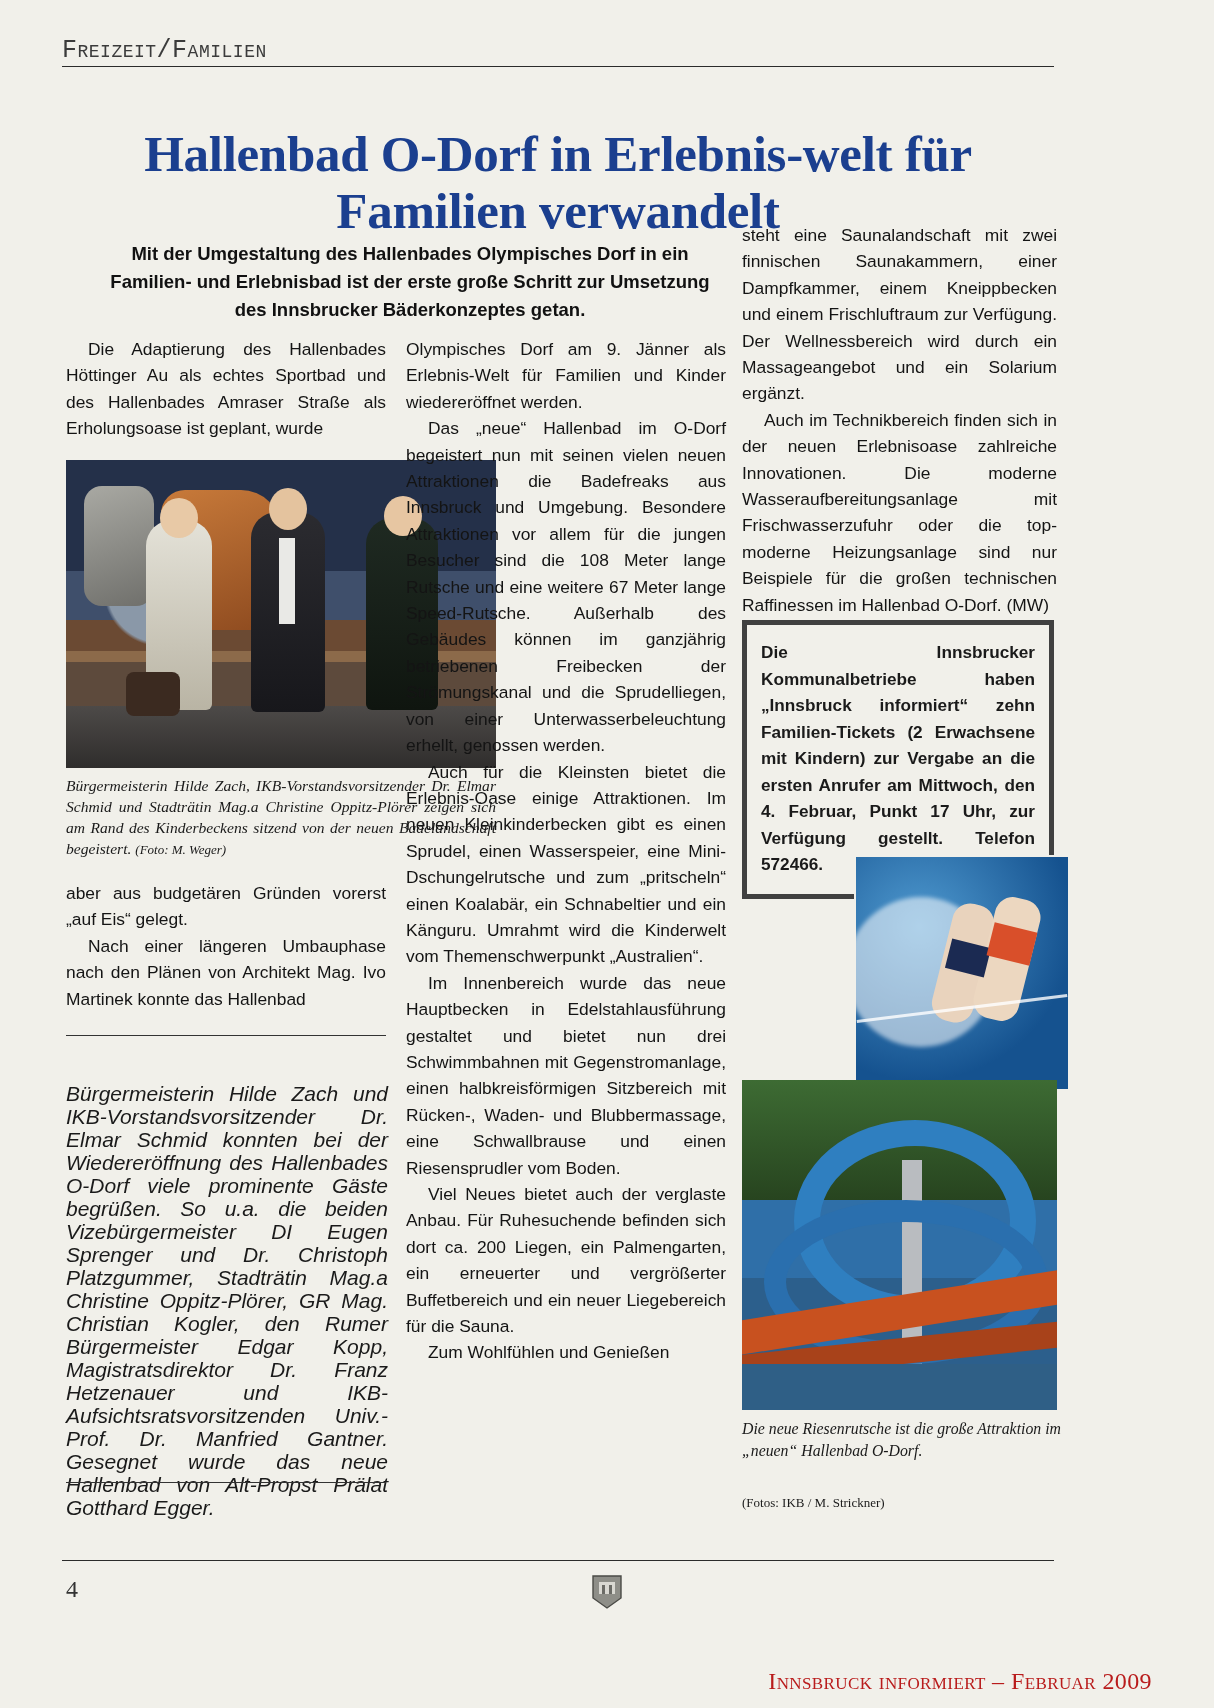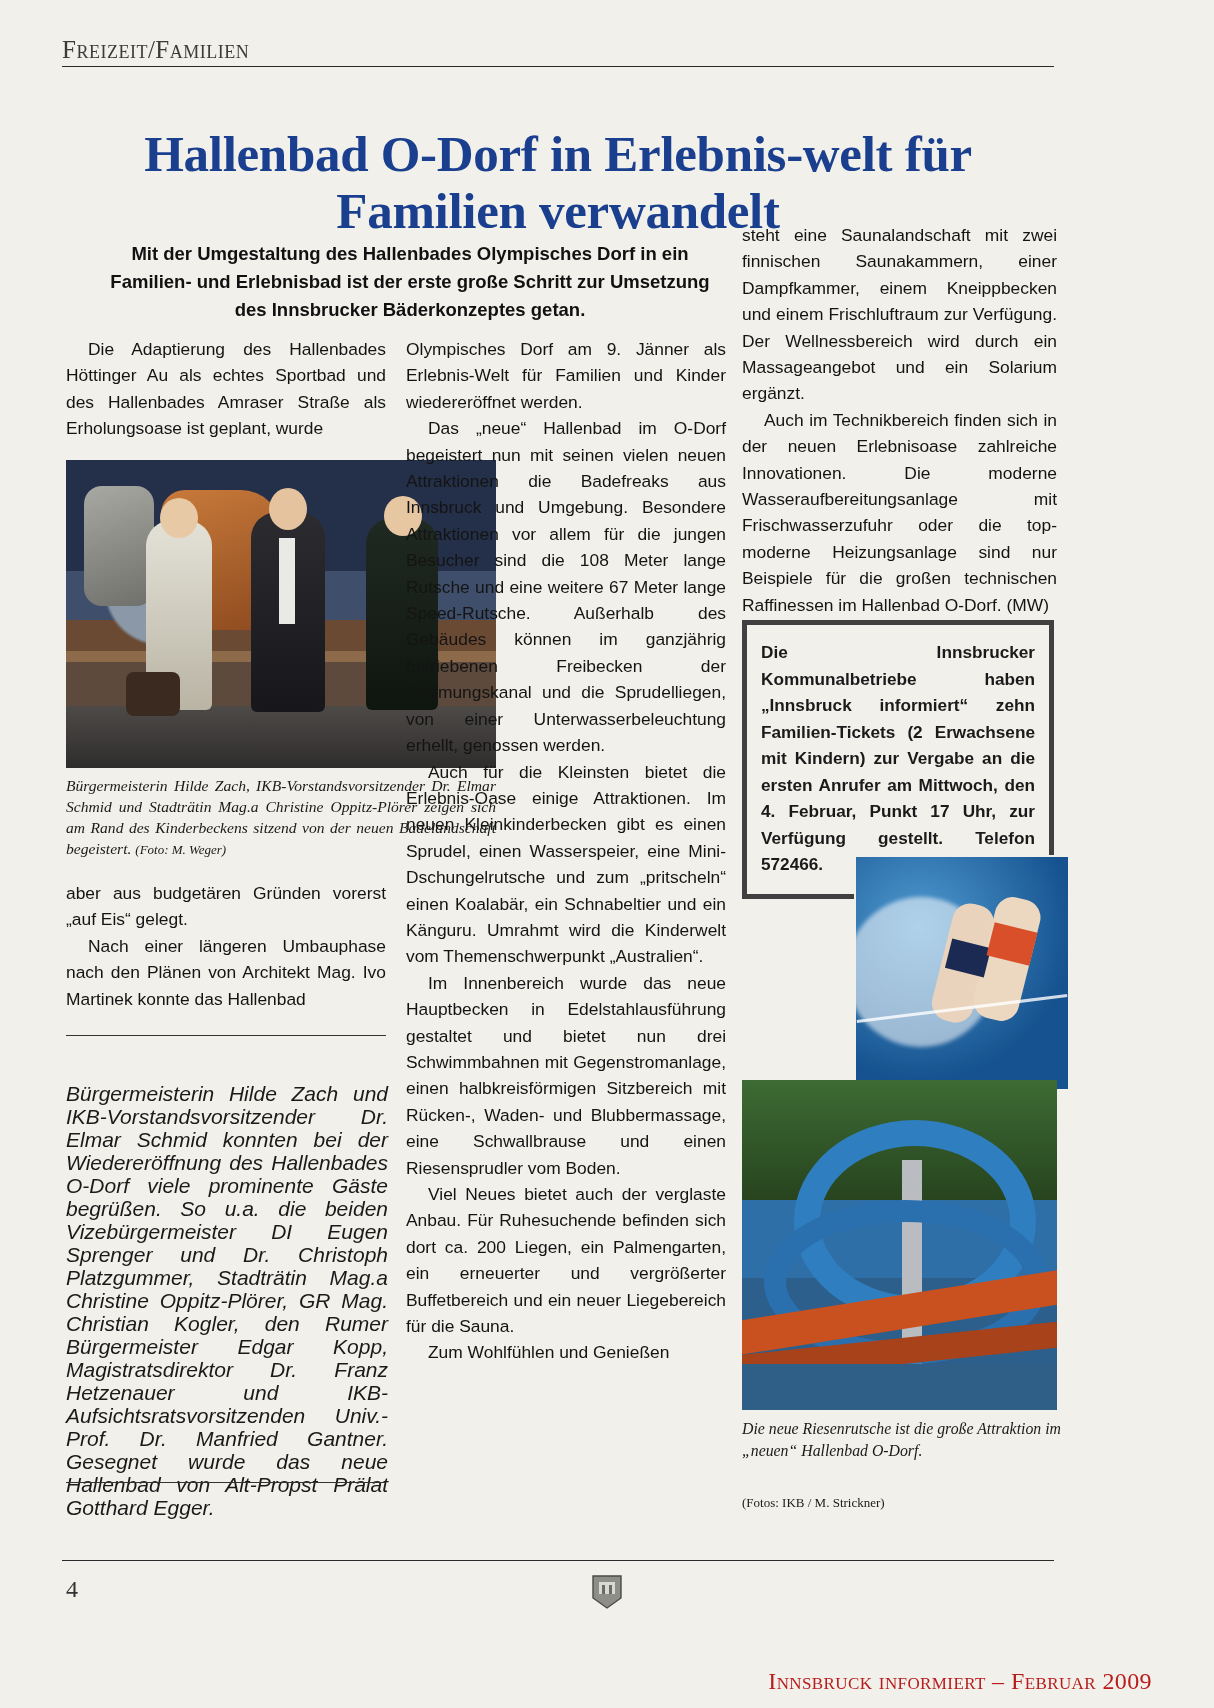--- a/index.html
+++ b/index.html
@@ -13,21 +13,21 @@
   }
   .page{
     position:absolute;
     left:0;top:0;width:1214px;height:1708px;
     background:#f1f0ea;
   }
 
   
   .kicker{
     position:absolute;left:62px;top:36px;width:1000px;
-    font-family:Liberation Serif, serif;
+    font-family:Liberation Mono, monospace;
     font-variant:small-caps;
     font-size:25px;
     letter-spacing:.5px;
     color:#3b3b3b;
   }
   .kicker-rule{
     position:absolute;left:62px;top:66px;width:992px;height:1px;
     background:#2b2b2b;
   }
 

